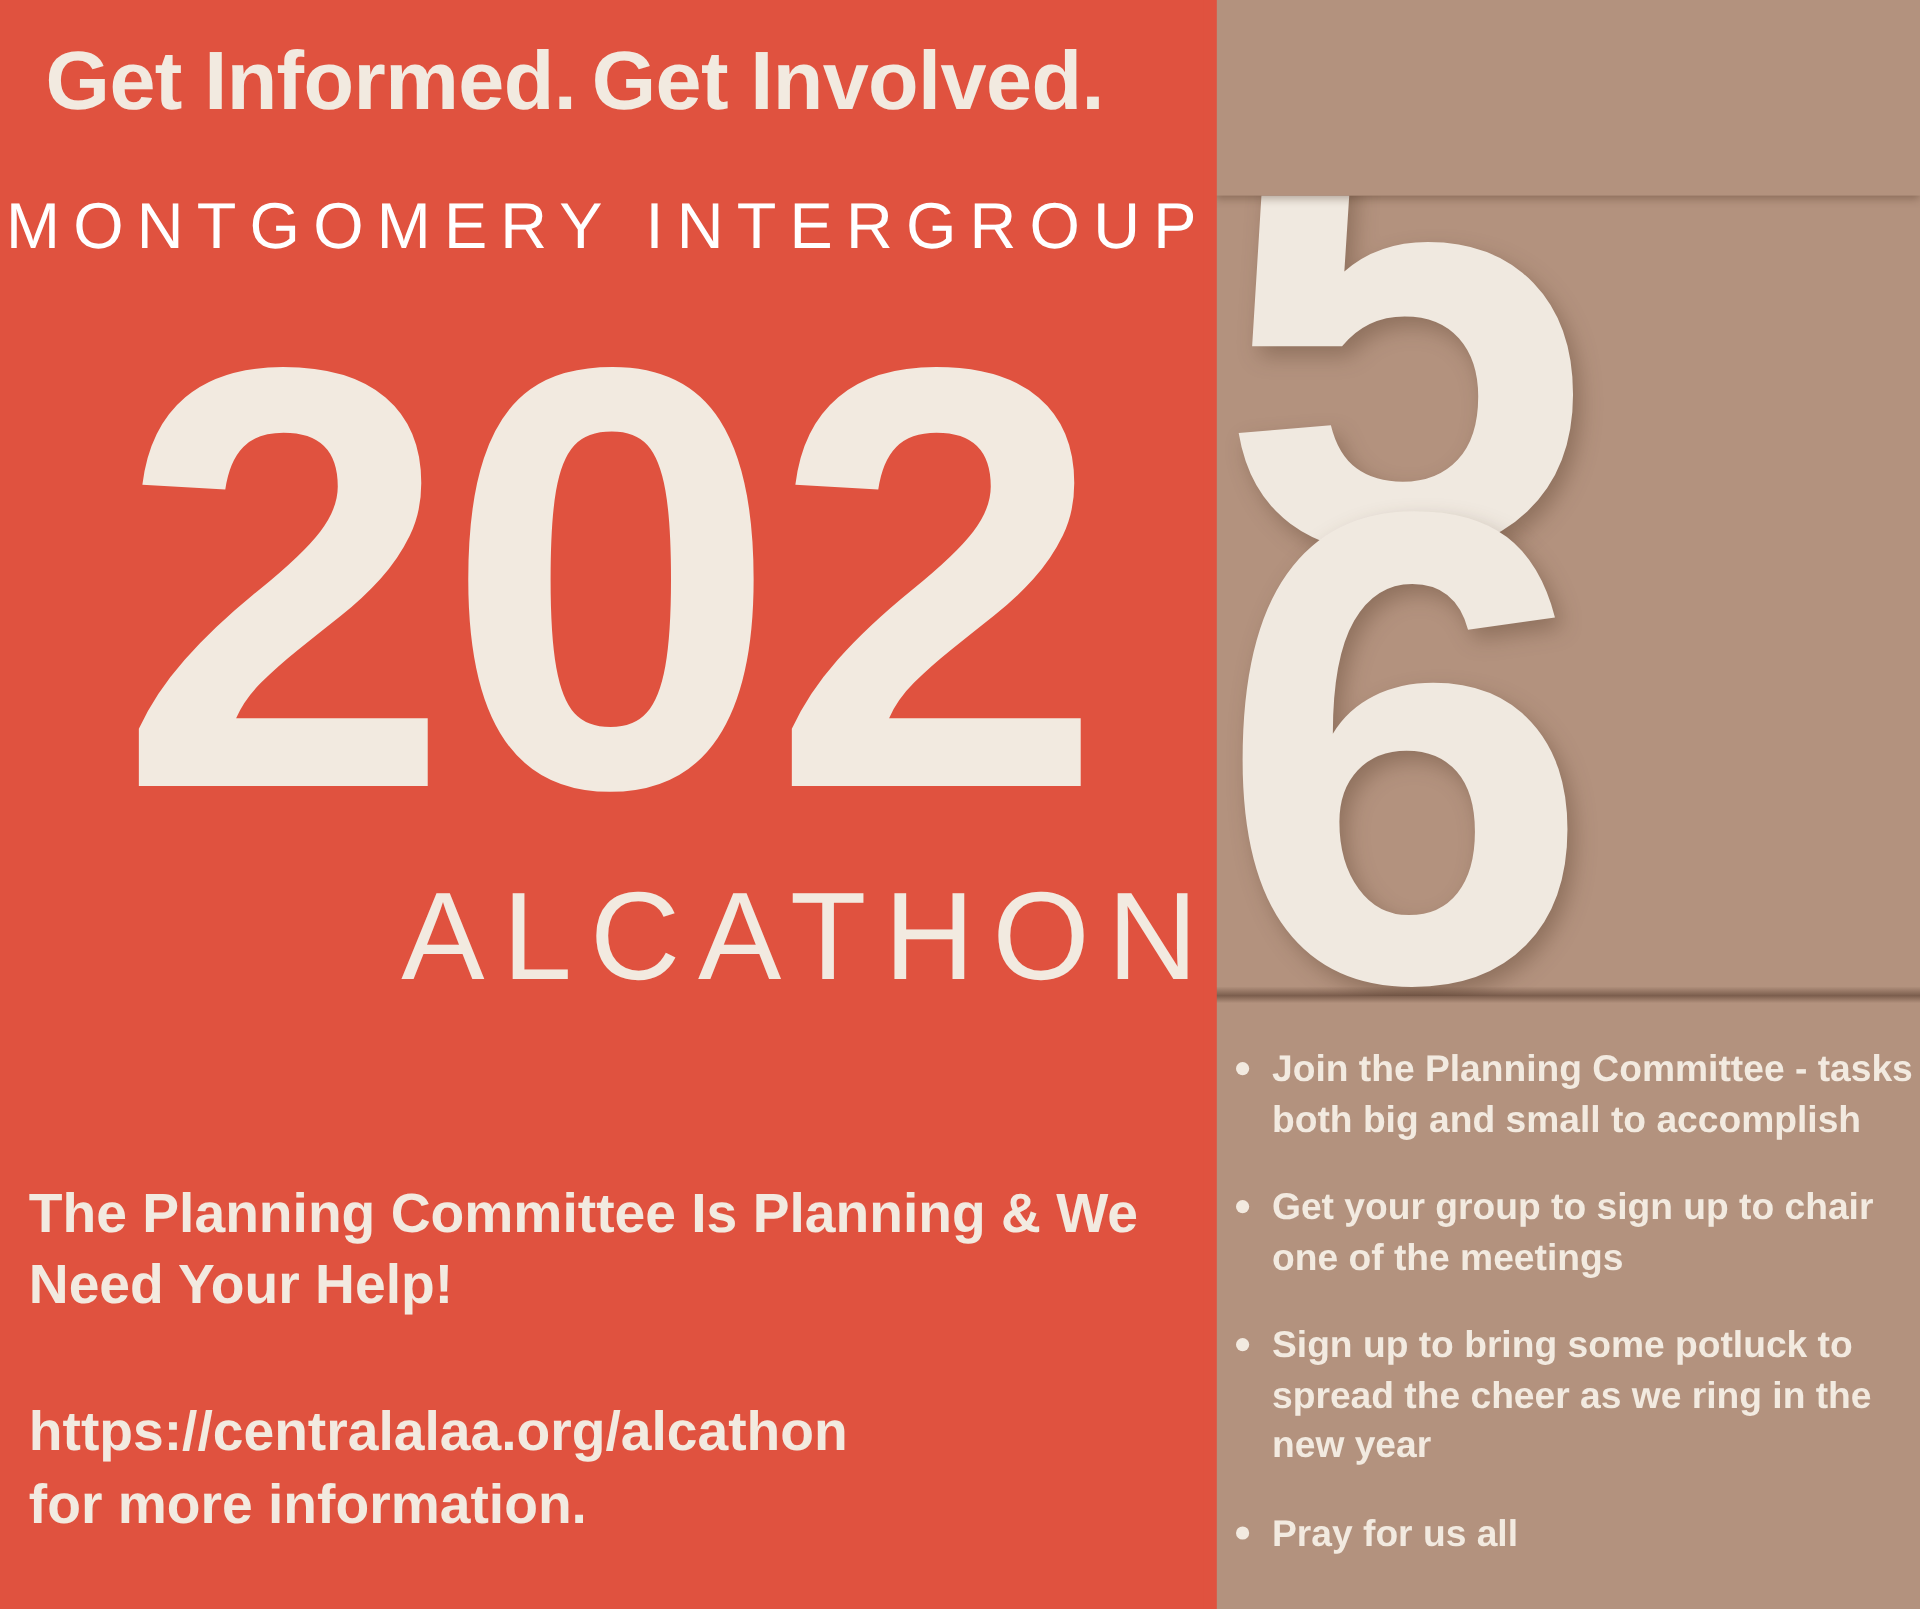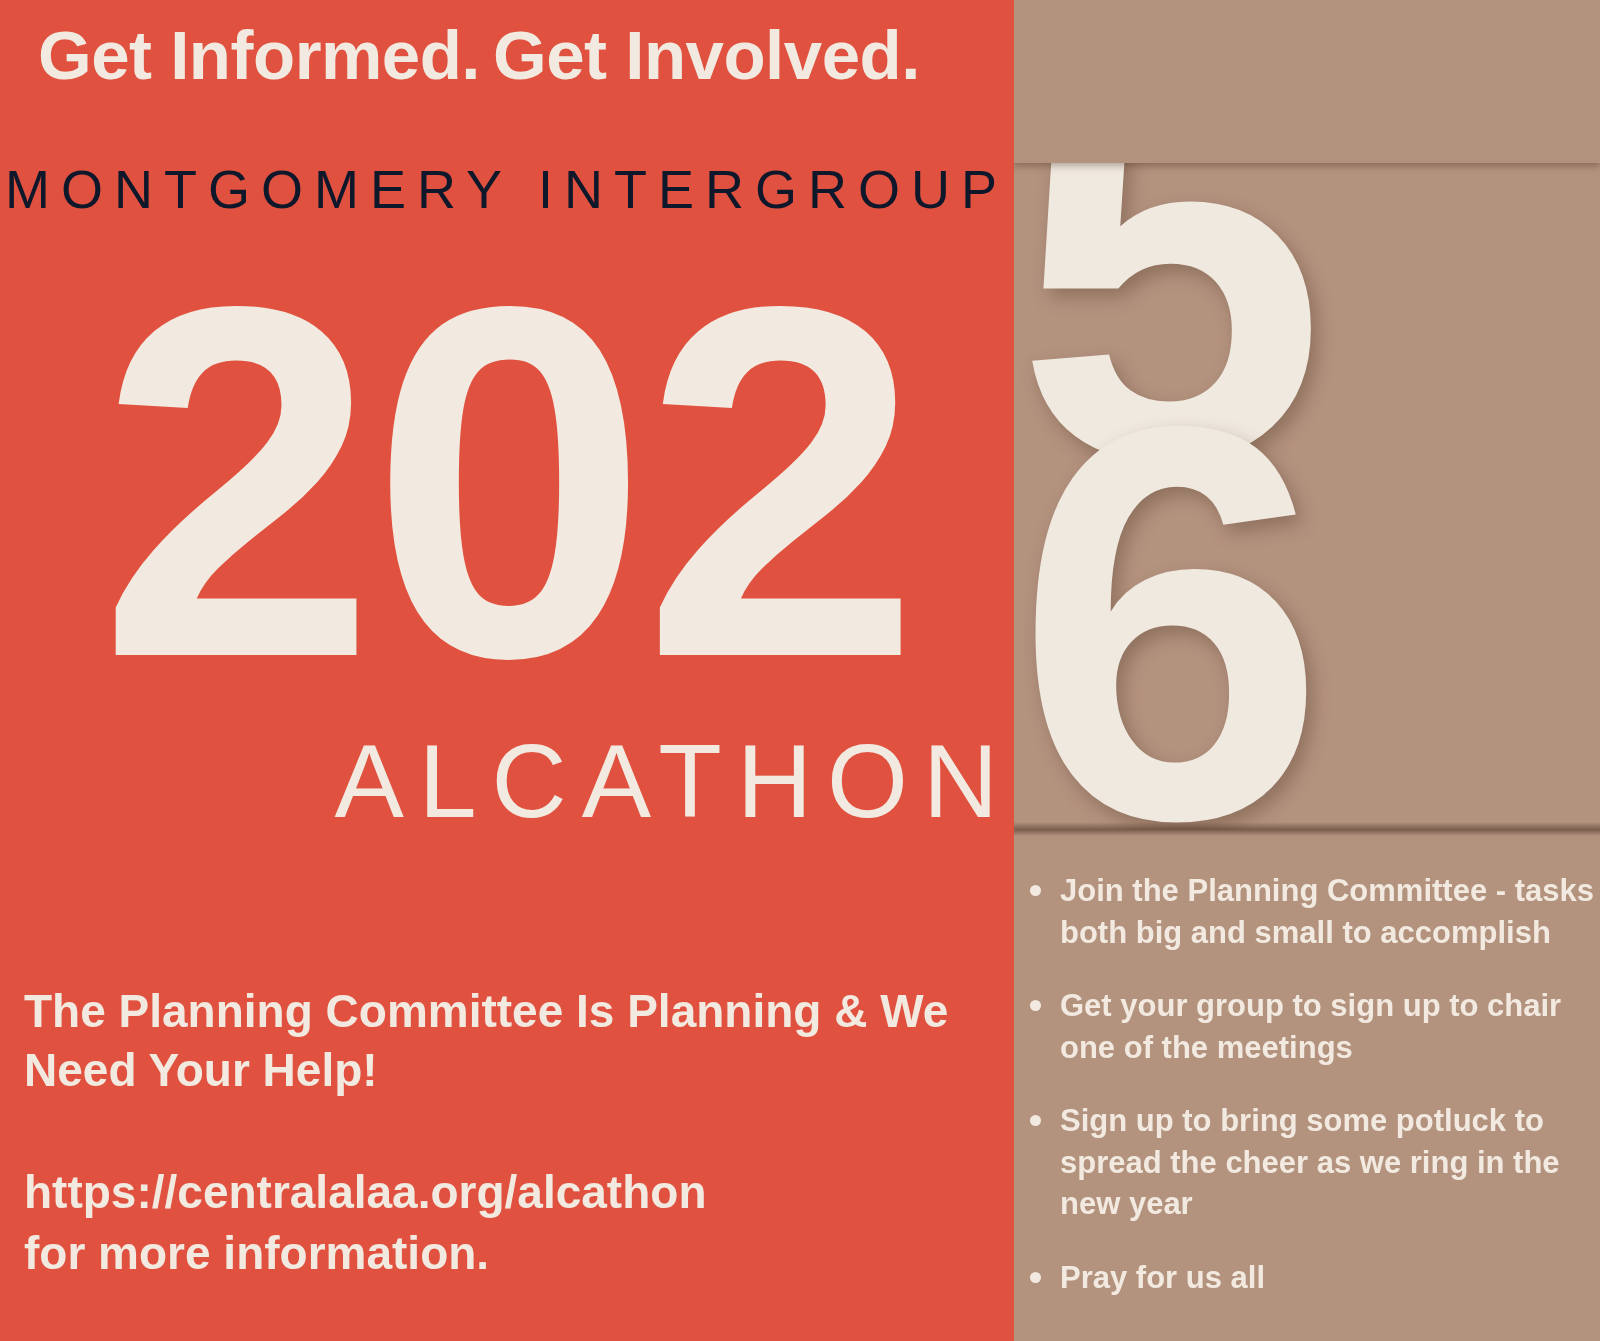--- a/index.html
+++ b/index.html
@@ -37,21 +37,21 @@
     left: 1013px; top: 0;
     width: 587px; height: 163px;
     background: #B3927E;
     z-index: 6;
     box-shadow: 0 3px 7px rgba(60,35,20,0.35);
   }
 
   
   .headline {
     position: absolute;
-    left: 0; top: 0;
+    left: 0; top: 12px;
     width: 1600px;
     height: 110px;
     z-index: 8;
     display: flex;
     align-items: center;
     white-space: nowrap;
     letter-spacing: -0.5px;
     text-align: center;
   }
   .headline span {
@@ -64,21 +64,21 @@
   .hl-a { padding-left: 38px; }
   .hl-b { padding-left: 13px; }
   .hl-c { padding-left: 31px; }
 
   
   .intergroup {
     position: absolute;
     left: 0; top: 158px;
     width: 1013px;
     text-align: center;
-    color: #0f172a;
+    color: #ffffff;
     font-size: 54px;
     font-weight: normal;
     letter-spacing: 11px;
     z-index: 5;
     font-family: "Liberation Sans", sans-serif;
   }
 
   .year-2026 {
     position: absolute;
     left: 0; top: 232px;

